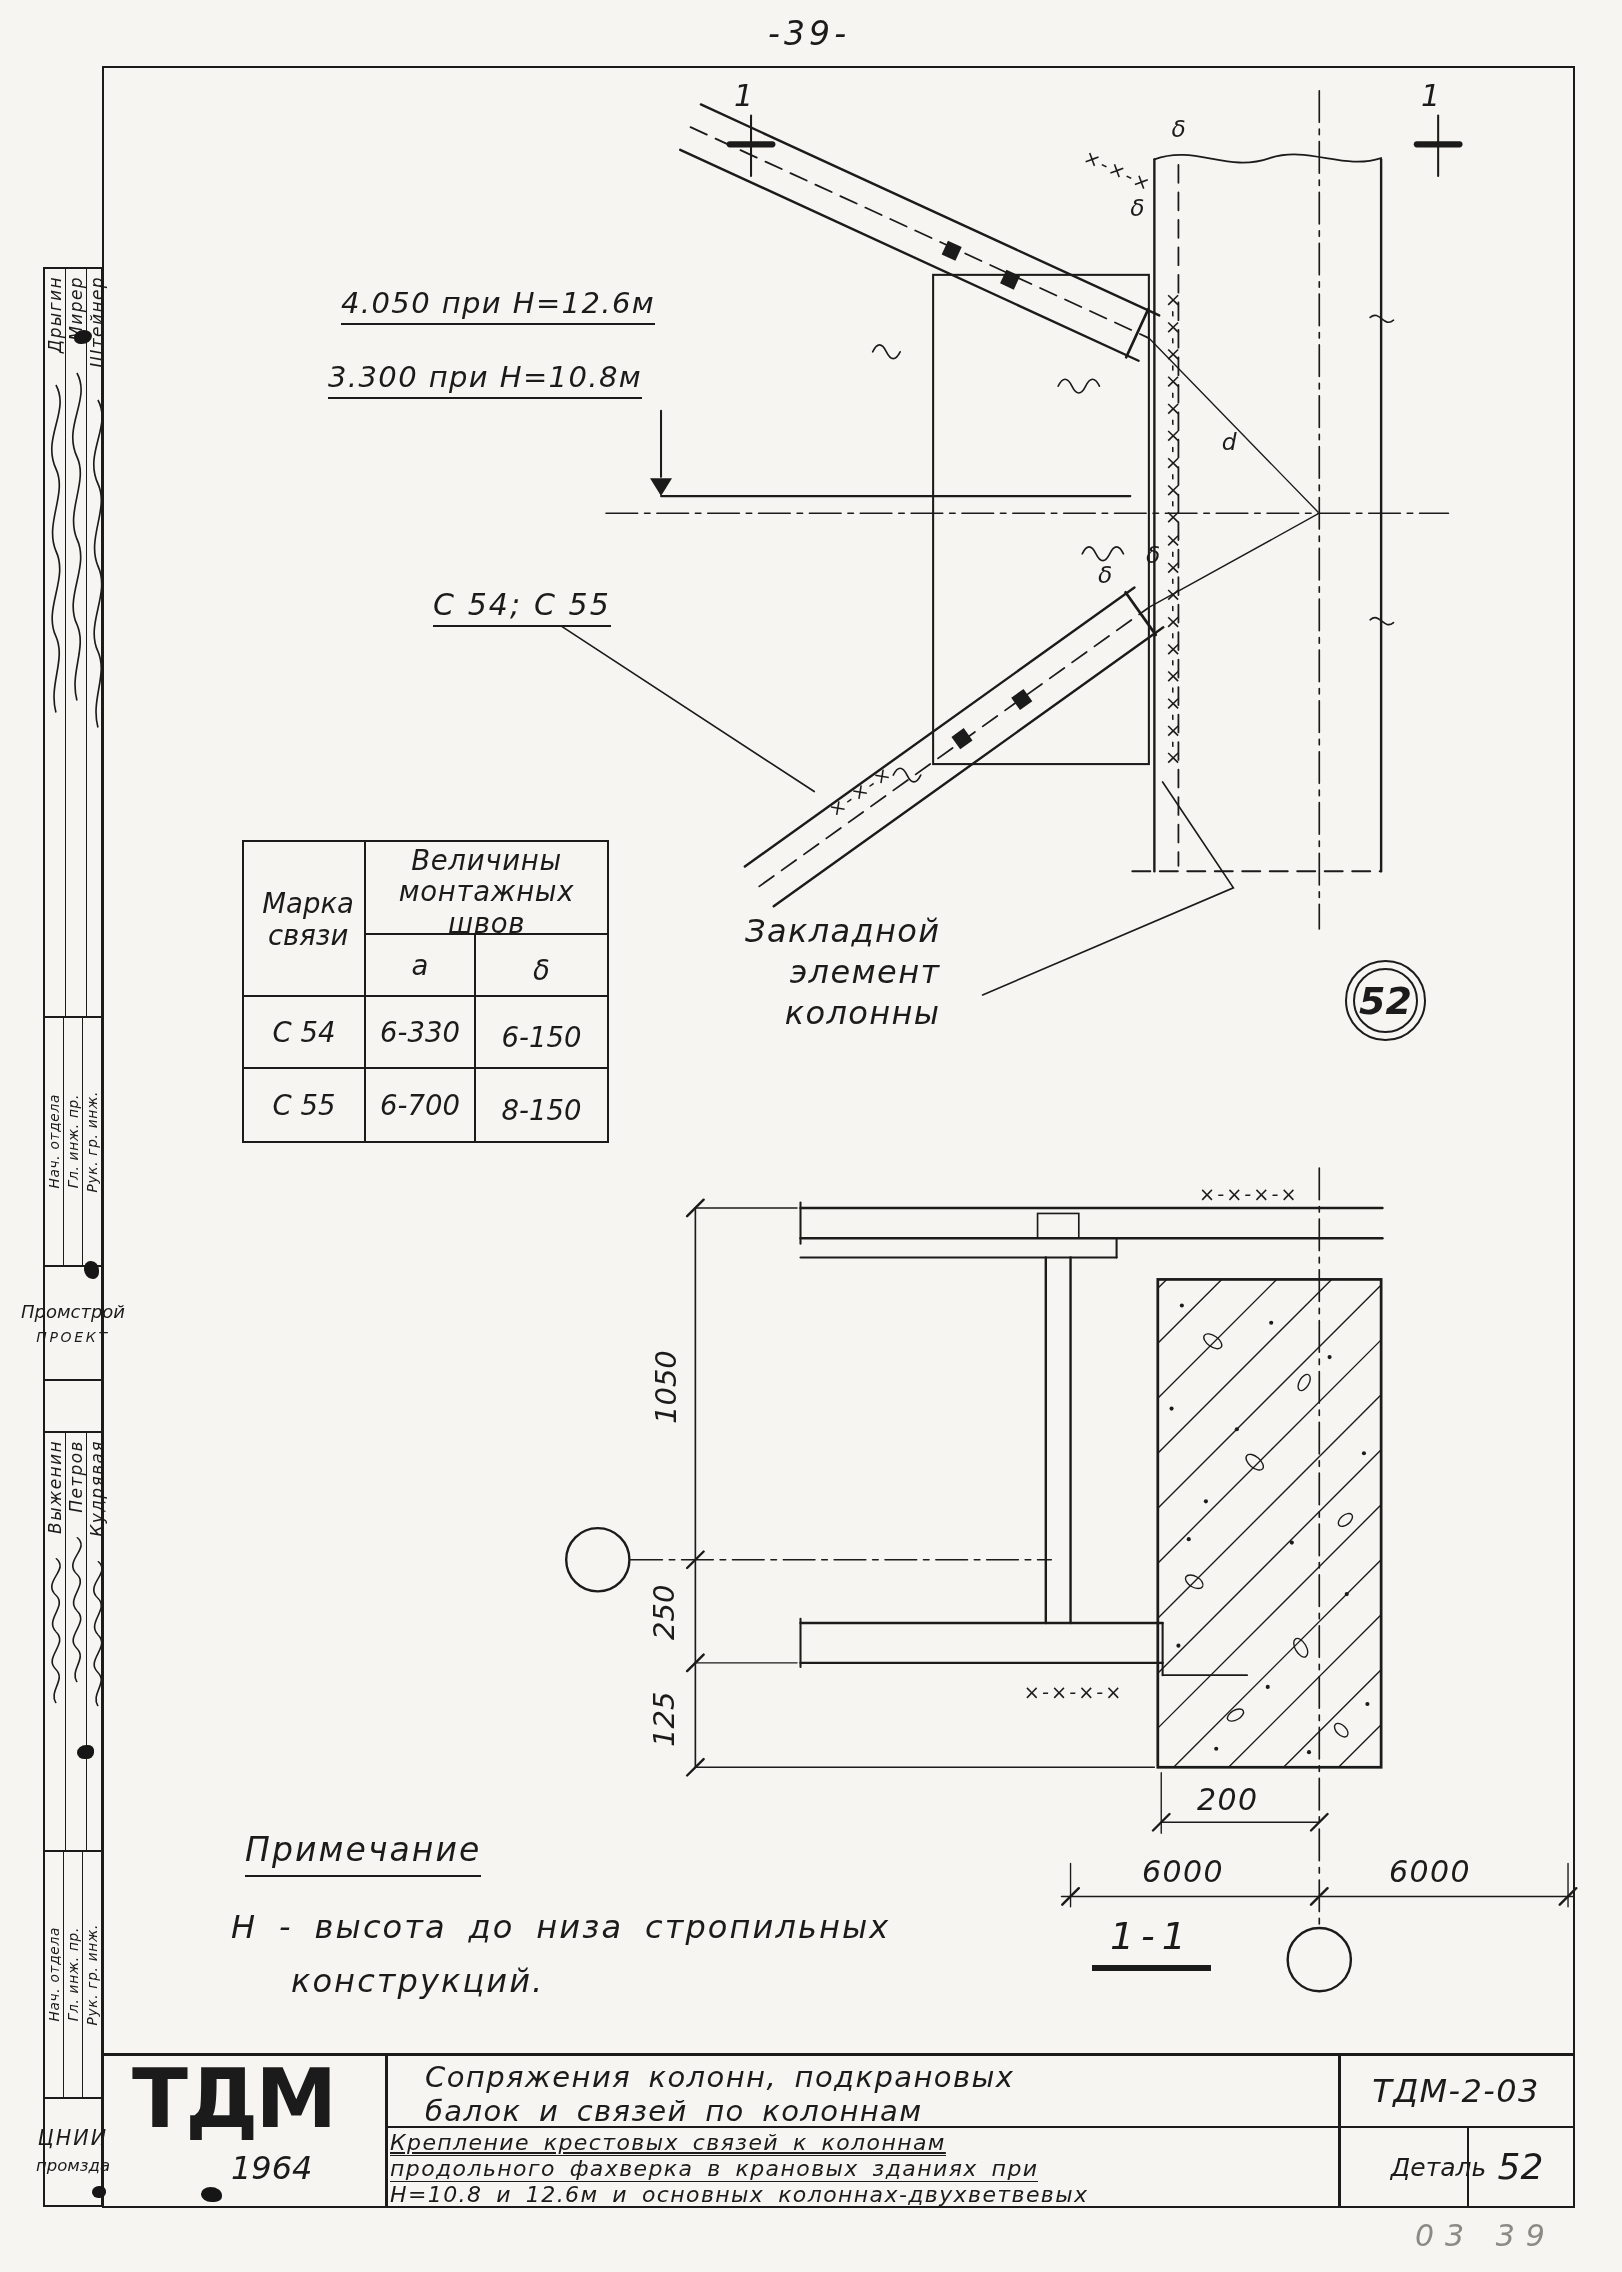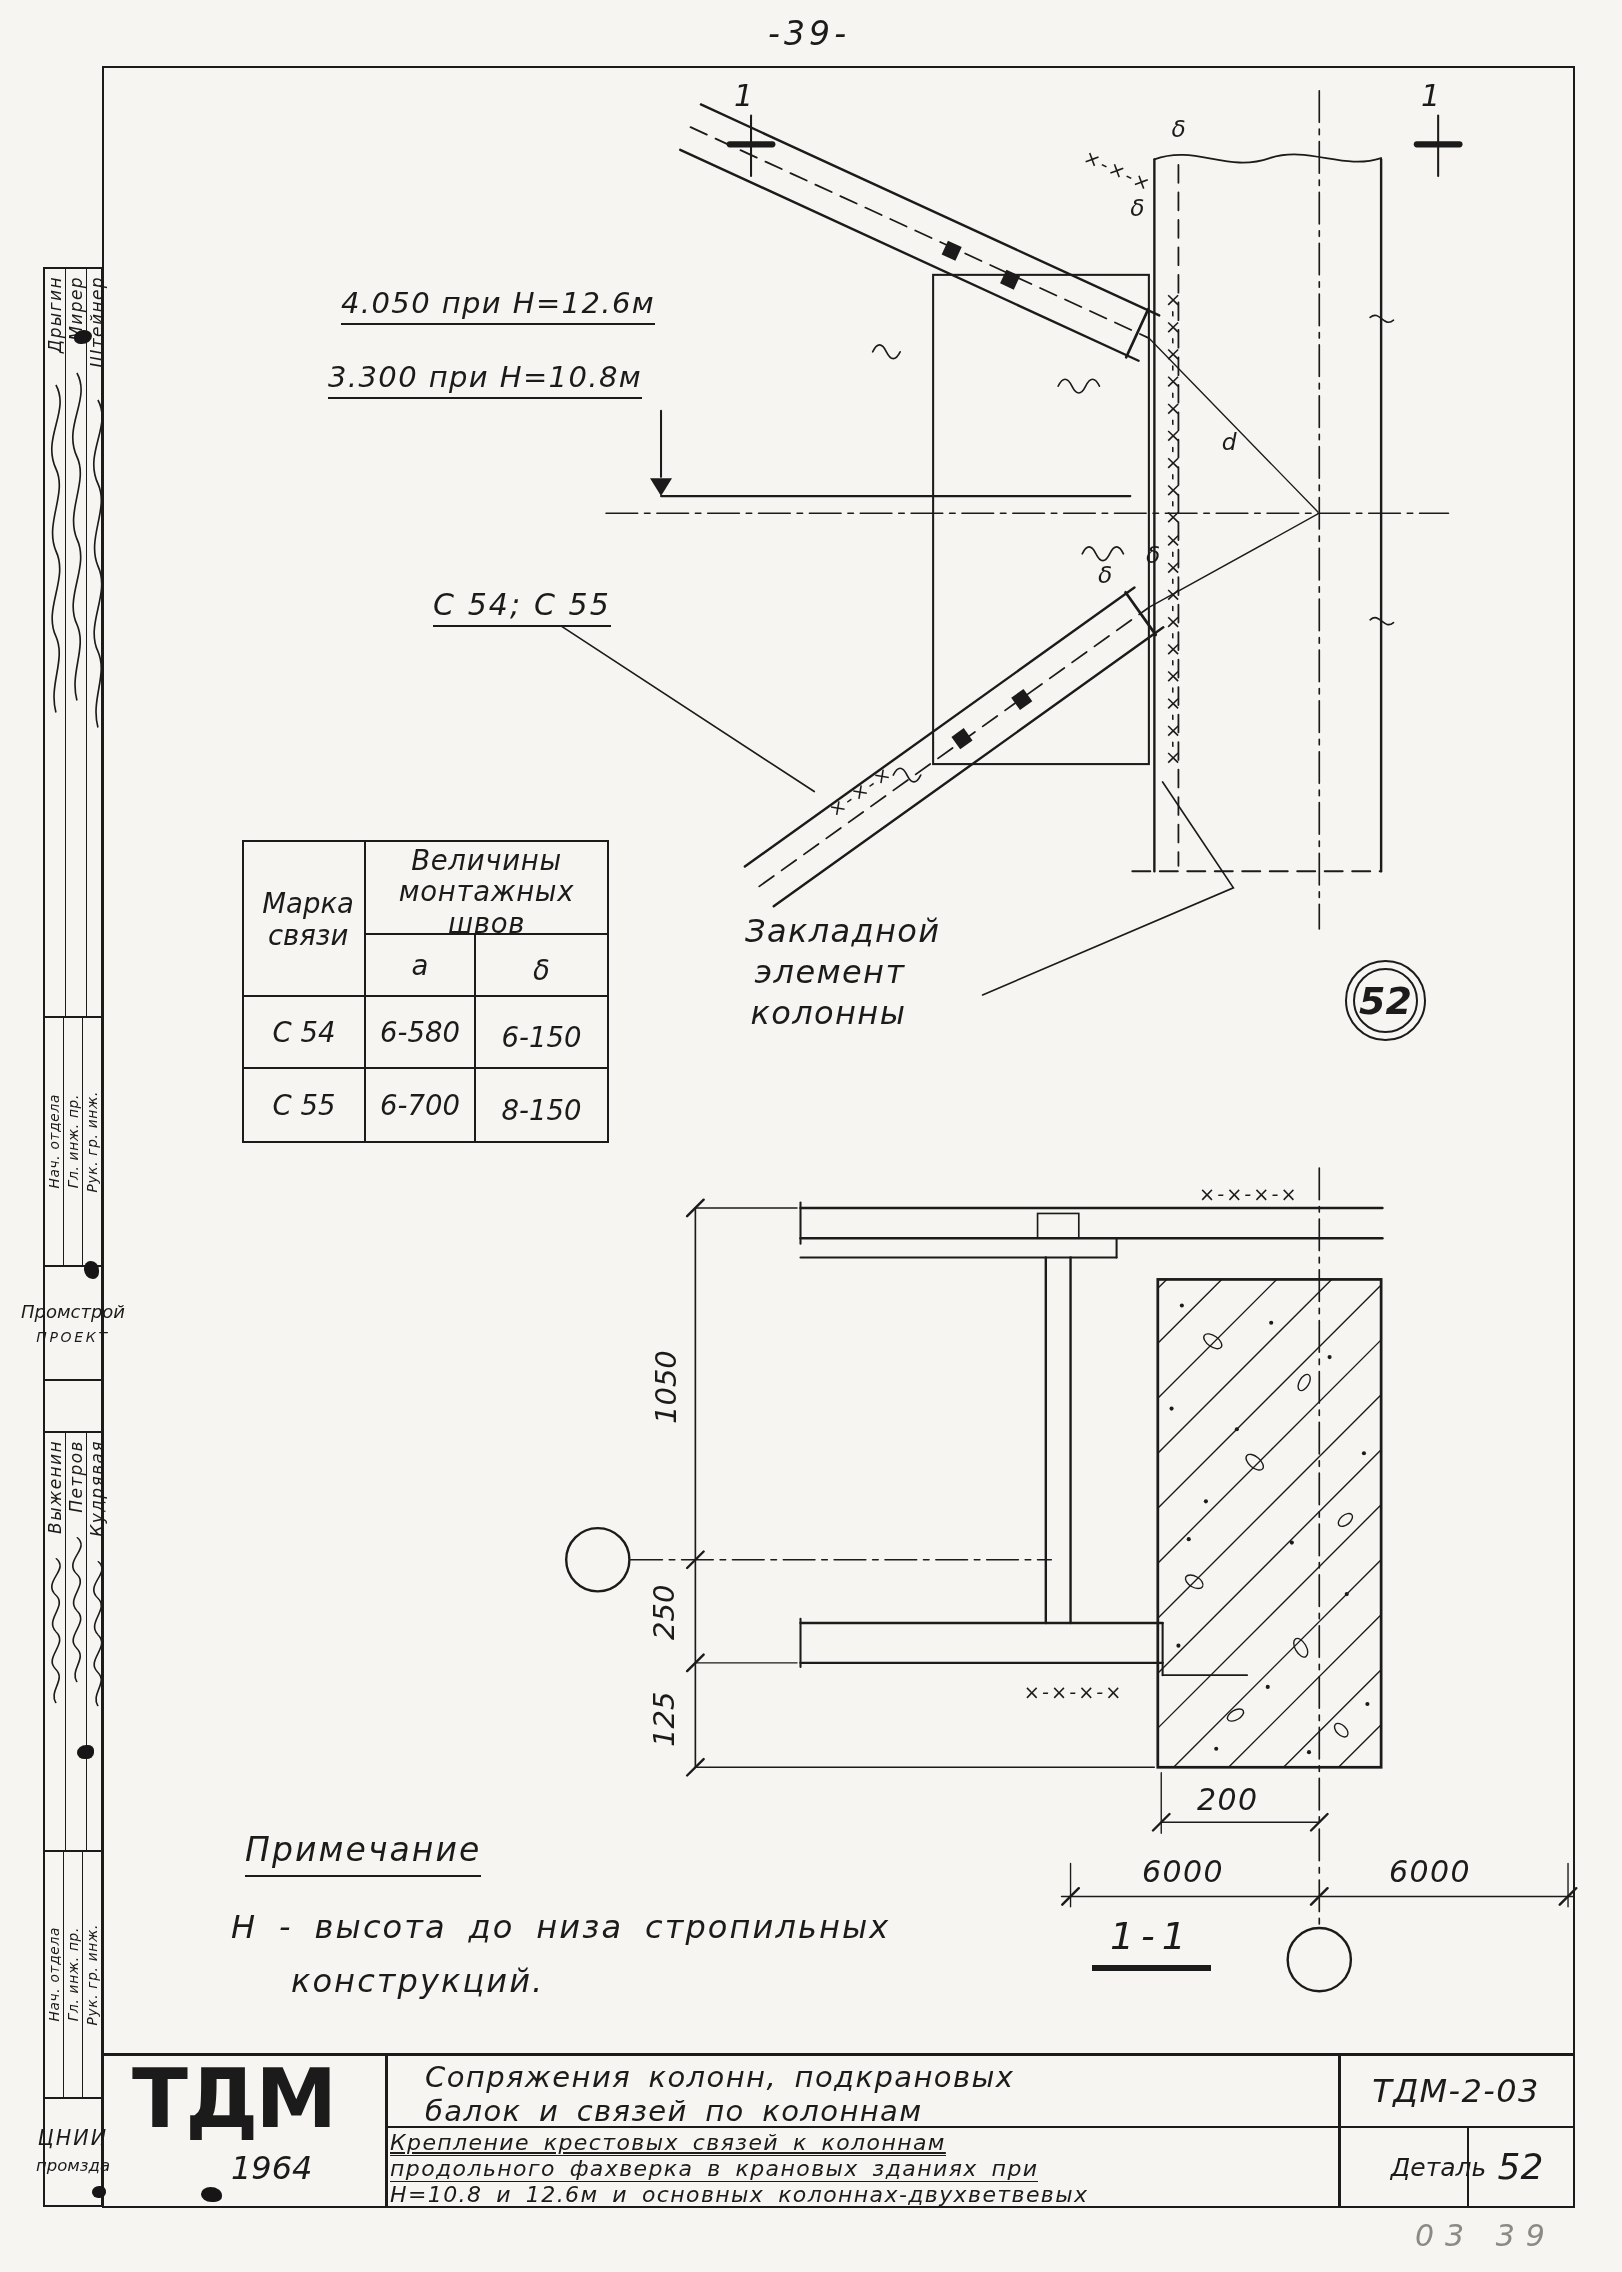--- a/index.html
+++ b/index.html
@@ -7,21 +7,21 @@
   .page {
     position:relative; width:1623px; height:2273px;
     background:#f6f5f1; color:#1b1b1b;
     font-family:"DejaVu Sans", sans-serif; overflow:hidden;
   }
   .frame {
     position:absolute; left:102px; top:66px; width:1473px; height:2142px;
     border:2.7px solid #1b1b1b;
   }
   svg.linework { position:absolute; left:0; top:0; }
-  .txt { position:absolute; font-style:italic; white-space:nowrap; color:#1b1b1b; }
+  .txt { position:absolute; font-style:italic; white-space:nowrap; color:#1b1b1b;text-align:right; }
   .u { border-bottom:2.4px solid #1b1b1b; padding-bottom:3.4px; }
   .vdim { writing-mode:vertical-rl; transform:rotate(180deg); display:flex; align-items:center; justify-content:center; }
 
   
   .dcircle { position:absolute; left:1345px; top:960px; width:81px; height:81px;
     border:2.7px solid #1b1b1b; border-radius:50%; display:flex; align-items:center; justify-content:center; }
   .dcircle .inner { width:65px; height:65px; border:2.1px solid #1b1b1b; border-radius:50%;
     display:flex; align-items:center; justify-content:center; font-style:italic; font-weight:bold; font-size:38px; }
 
   
@@ -217,21 +217,21 @@
     </div>
     <div class="c-values noR">
       <span>Величины</span>
       <span>монтажных</span>
       <span>швов</span>
     </div>
     <div>а</div>
     <div class="noR">δ</div>
 
     <div>С 54</div>
-    <div>6-580</div>
+    <div>6-330</div>
     <div class="noR">6-150</div>
 
     <div class="noB">С 55</div>
     <div class="noB">6-700</div>
     <div class="noR noB">8-150</div>
   </div>
 
   <div class="txt" style="left:245px; top:1830px; font-size:33px; letter-spacing:2.1px; border-bottom:2.7px solid #1b1b1b; padding-bottom:5.5px;">Примечание</div>
   <div class="txt" style="left:231px; top:1908px; font-size:32px; letter-spacing:2.1px; word-spacing:9.6px;">Н - высота до низа стропильных</div>
   <div class="txt" style="left:291px; top:1962px; font-size:32px; letter-spacing:2.1px;">конструкций.</div>

